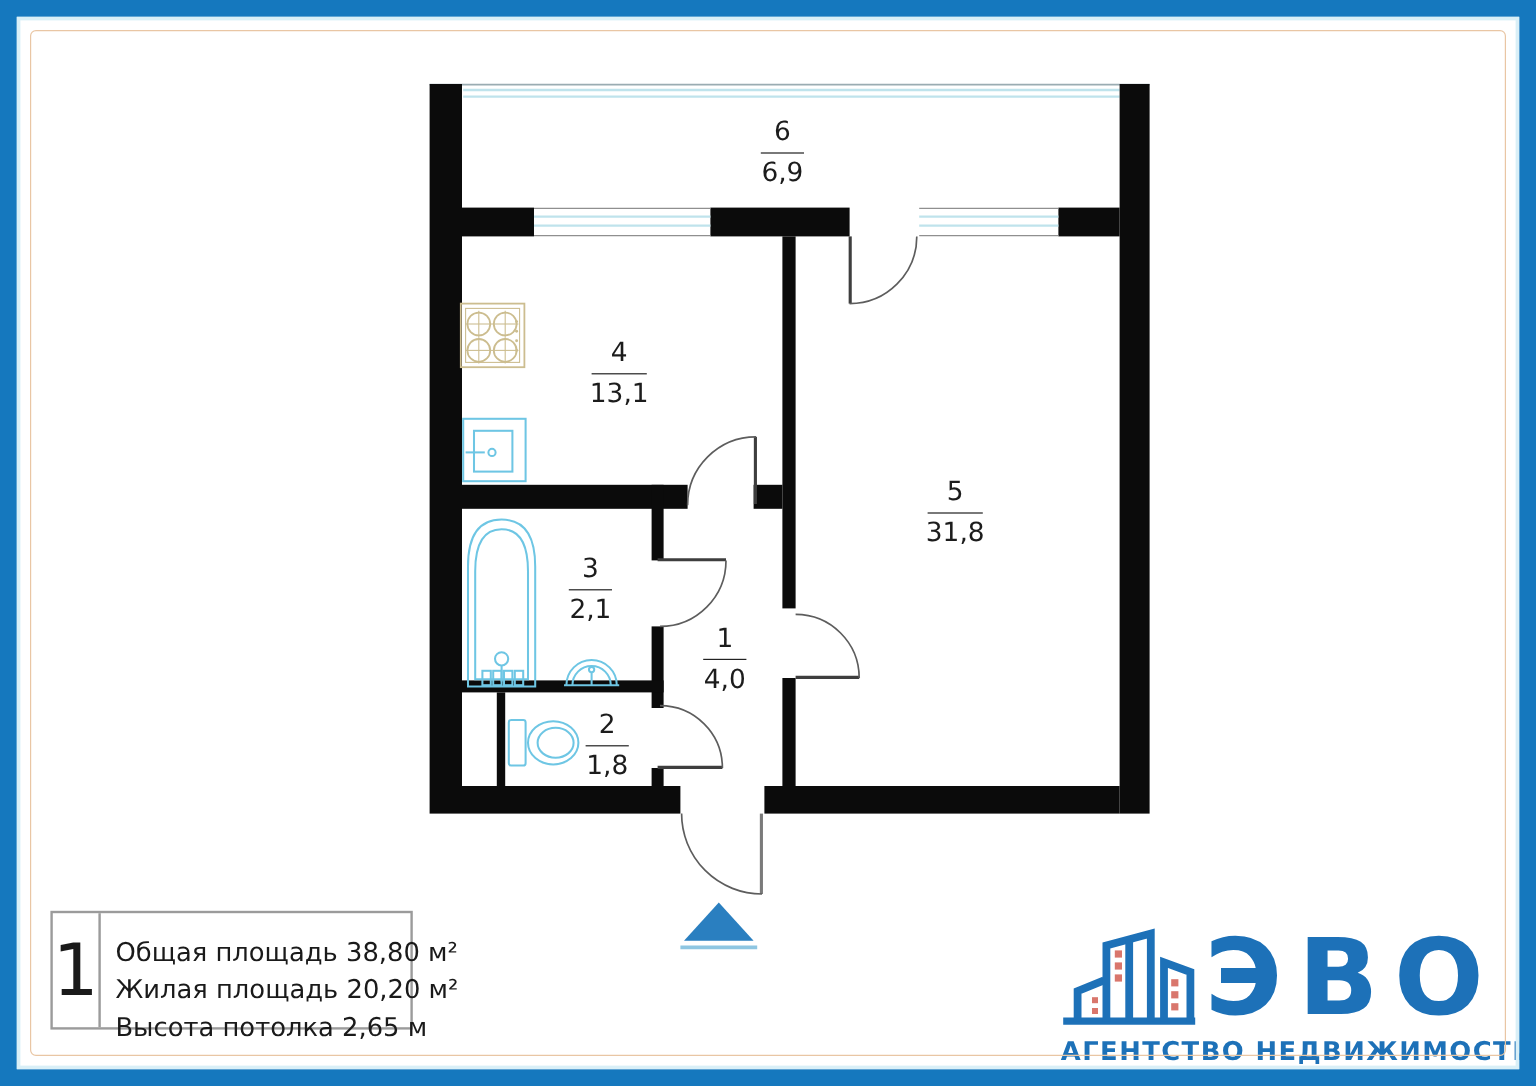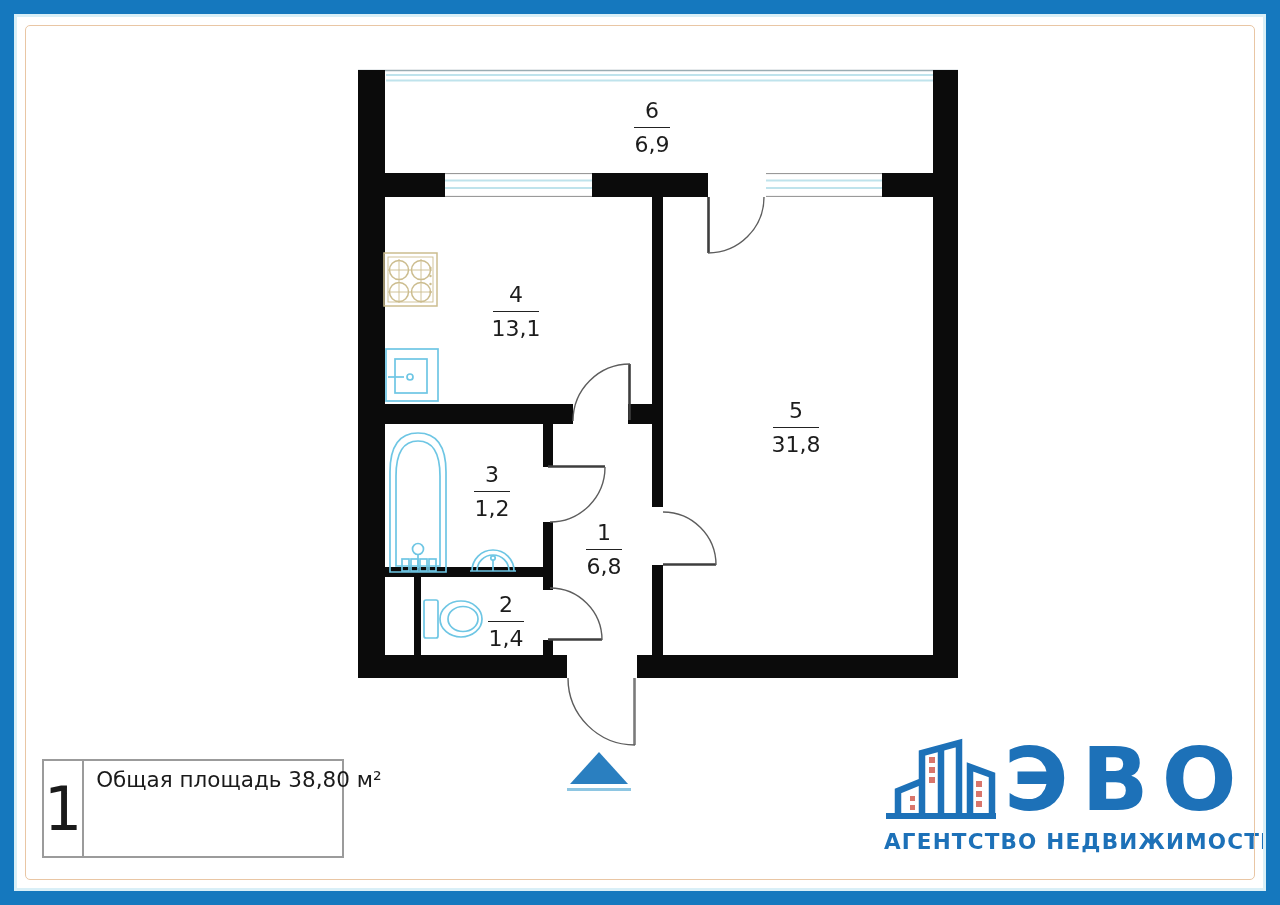--- a/index.html
+++ b/index.html
@@ -40,25 +40,25 @@
   .label-r5{left:756px;top:400px;}
   .label-r3{left:452px;top:464px;}
   .label-r1{left:564px;top:522px;}
   .label-r2{left:466px;top:594px;}
 
   
   .legend{position:absolute;left:42px;top:759px;width:302px;height:99px;
     border:2px solid #9b9b9b;display:flex;box-sizing:border-box;background:#fff;z-index:3;}
   .legend-num{width:60px;border-right:2px solid #9b9b9b;display:flex;align-items:center;
     justify-content:center;font-size:60px;color:#1a1a1a;}
-  .legend-lines{flex:1;padding:3px 0 0 12px;font-size:21.5px;line-height:31px;
+  .legend-lines{flex:1;padding:18px 0 0 12px;font-size:21.5px;line-height:31px;
     color:#1a1a1a;white-space:nowrap;}
 
   
-  .logo{position:absolute;left:884px;top:735px;width:368px;z-index:3;}
+  .logo{position:absolute;left:884px;top:770px;width:368px;z-index:3;}
   .logo-row{display:flex;align-items:flex-end;justify-content:flex-start;}
   .logo-name{font-size:88px;font-weight:bold;color:var(--logo_blue,#1d71b8);
     letter-spacing:13px;line-height:0.92;margin-left:6px;}
   .logo-tagline{font-size:21.5px;font-weight:bold;color:var(--logo_blue,#1d71b8);
     letter-spacing:1.2px;margin-top:8px;text-align:center;width:100%;white-space:nowrap;}
 </style>
 </head>
 <body>
 
 <div class="frame-outer"></div>
@@ -210,37 +210,39 @@
   <span class="area">13,1</span>
 </div>
 <div class="room-label label-r5">
   <span class="num">5</span>
   <span class="bar bar-l"></span>
   <span class="area">31,8</span>
 </div>
 <div class="room-label label-r3">
   <span class="num">3</span>
   <span class="bar bar-s"></span>
-  <span class="area">1,2</span>
+  <span class="area">2,1</span>
 </div>
 <div class="room-label label-r1">
   <span class="num">1</span>
   <span class="bar bar-s"></span>
-  <span class="area">6,8</span>
+  <span class="area">4,0</span>
 </div>
 <div class="room-label label-r2">
   <span class="num">2</span>
   <span class="bar bar-s"></span>
-  <span class="area">1,4</span>
+  <span class="area">1,8</span>
 </div>
 
 <div class="legend">
   <div class="legend-num">1</div>
   <div class="legend-lines">
     <div>Общая площадь 38,80 м²</div>
+    <div>Жилая площадь 20,20 м²</div>
+    <div>Высота потолка 2,65 м</div>
   </div>
 </div>
 
 <div class="logo">
   <div class="logo-row">
     <svg width="114" height="86" viewBox="0 0 114 86">
       <g fill="none" stroke="var(--logo_blue,#1d71b8)" stroke-width="6.5" stroke-linejoin="miter">
         <line x1="2" y1="81" x2="112" y2="81" stroke-width="6"></line>
         <path d="M 14 81 V 56 L 36 47"></path>
         <path d="M 38 81 V 18 L 75 8 V 81"></path>

